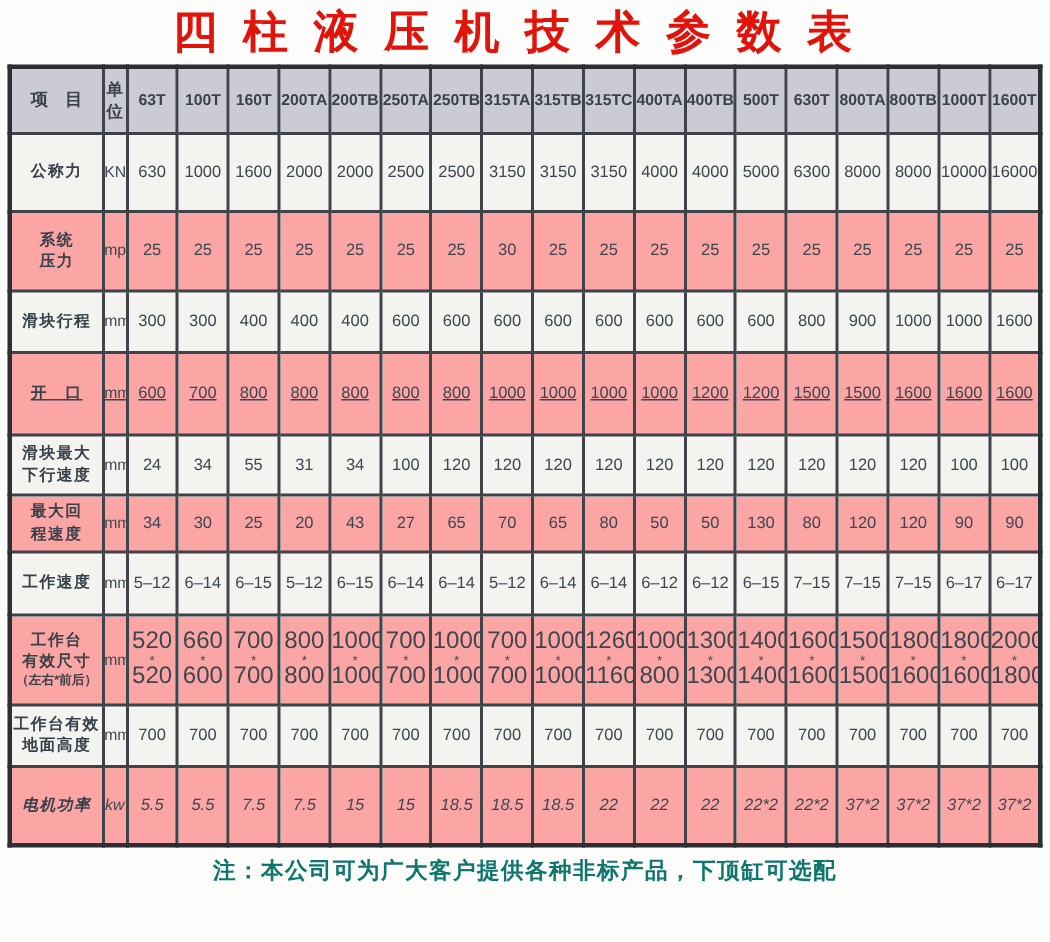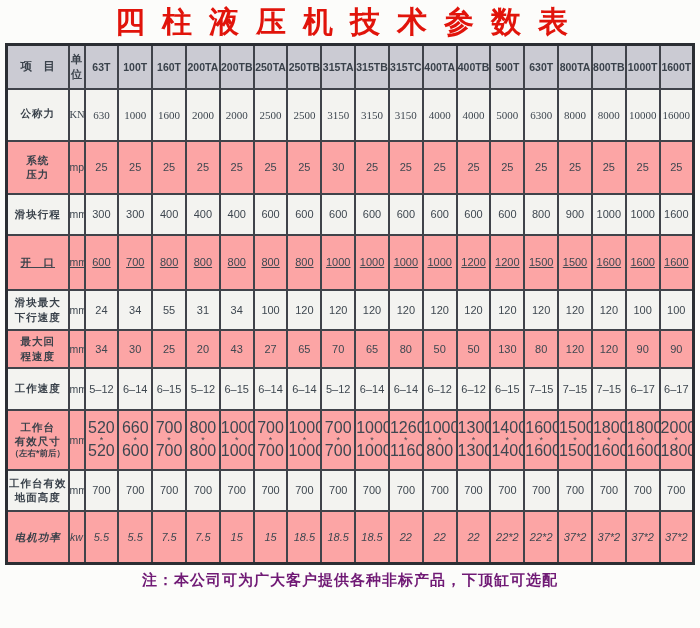--- a/index.html
+++ b/index.html
@@ -39,21 +39,21 @@
     vertical-align: middle;
     padding: 0;
     overflow: hidden;
   }
   thead tr { height: 44px; background: #cbcbd3; }
   thead th { font-size: 10.5px; font-weight: 600; color: #3a424b; }
   thead th:nth-child(1) { width: 62px; font-size: 11.5px; }
   thead th:nth-child(2) { width: 16px; font-size: 11px; }
   tbody tr { background: #f3f3f0; }
   tbody tr.gray { background: #fca5a5; }
-  tbody tr:nth-child(1)  { height: 52px; font-family: Liberation Serif, serif; }
+  tbody tr:nth-child(1)  { height: 52px; }
   tbody tr:nth-child(2)  { height: 53px; }
   tbody tr:nth-child(3)  { height: 41px; }
   tbody tr:nth-child(4)  { height: 55px; text-decoration: underline; }
   tbody tr:nth-child(5)  { height: 40px; }
   tbody tr:nth-child(6)  { height: 38px; }
   tbody tr:nth-child(7)  { height: 42px; padding-left: 34px; }
   tbody tr:nth-child(8)  { height: 60px; }
   tbody tr:nth-child(9)  { height: 41px; }
   tbody tr:nth-child(10) { height: 53px; font-style: italic; }
   .rowlabel {
@@ -66,21 +66,21 @@
   .rowlabel .lline.small { font-size: 8.5px; letter-spacing: 0; }
   td.unit { font-size: 10.5px; }
   td.val { font-size: 11px; }
   td.val.stacked { line-height: 1.05; }
   td.val.stacked .num { display: block; font-size: 16px; }
   td.val.stacked .star { display: block; font-size: 9px; line-height: 6px; }
   .note {
     text-align: center;
     font-size: 15px;
     font-weight: 600;
-    color: #701a75;
+    color: #0f766e;
     padding-top: 6px;
     letter-spacing: 1px;
   }
 </style>
 </head>
 <body>
 
 <div class="page">
   <div class="title">四柱液压机技术参数表</div>
   <div class="table-wrap">

